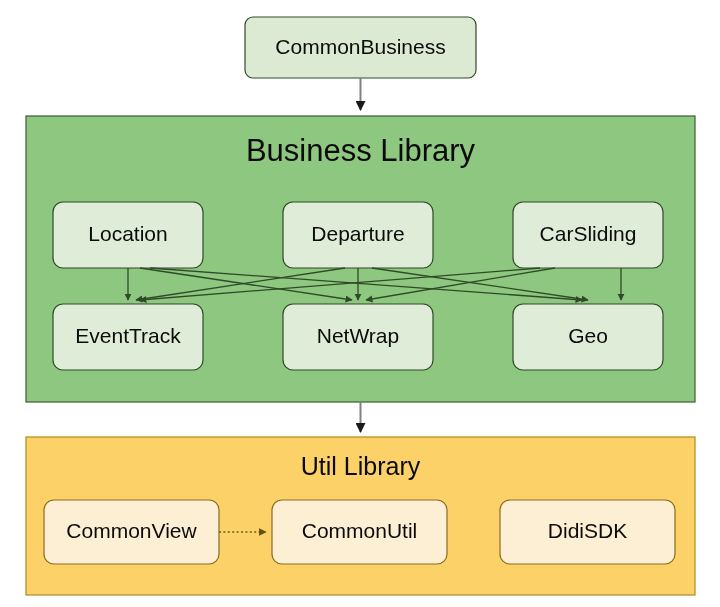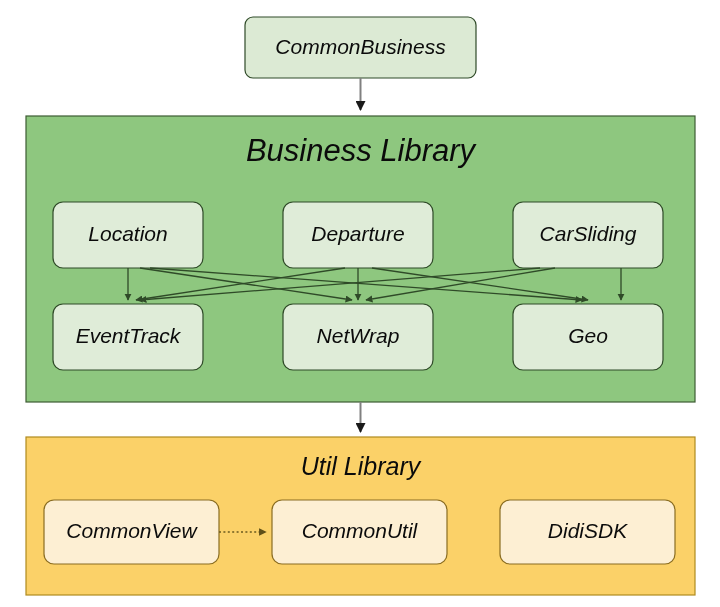--- a/index.html
+++ b/index.html
@@ -10,21 +10,20 @@
   body {
     width: 720px;
     height: 607px;
     font-family: "Liberation Sans", sans-serif;
     overflow: hidden;
   }
   #diagram-root {
     position: relative;
     width: 720px;
     height: 497px;
-    font-style: italic;
   }
   svg#diagram {
     display: block;
     width: 720px;
     height: 607px;
   }
   .node-rect {
     stroke: #2f4a28;
     stroke-width: 1.2;
   }

